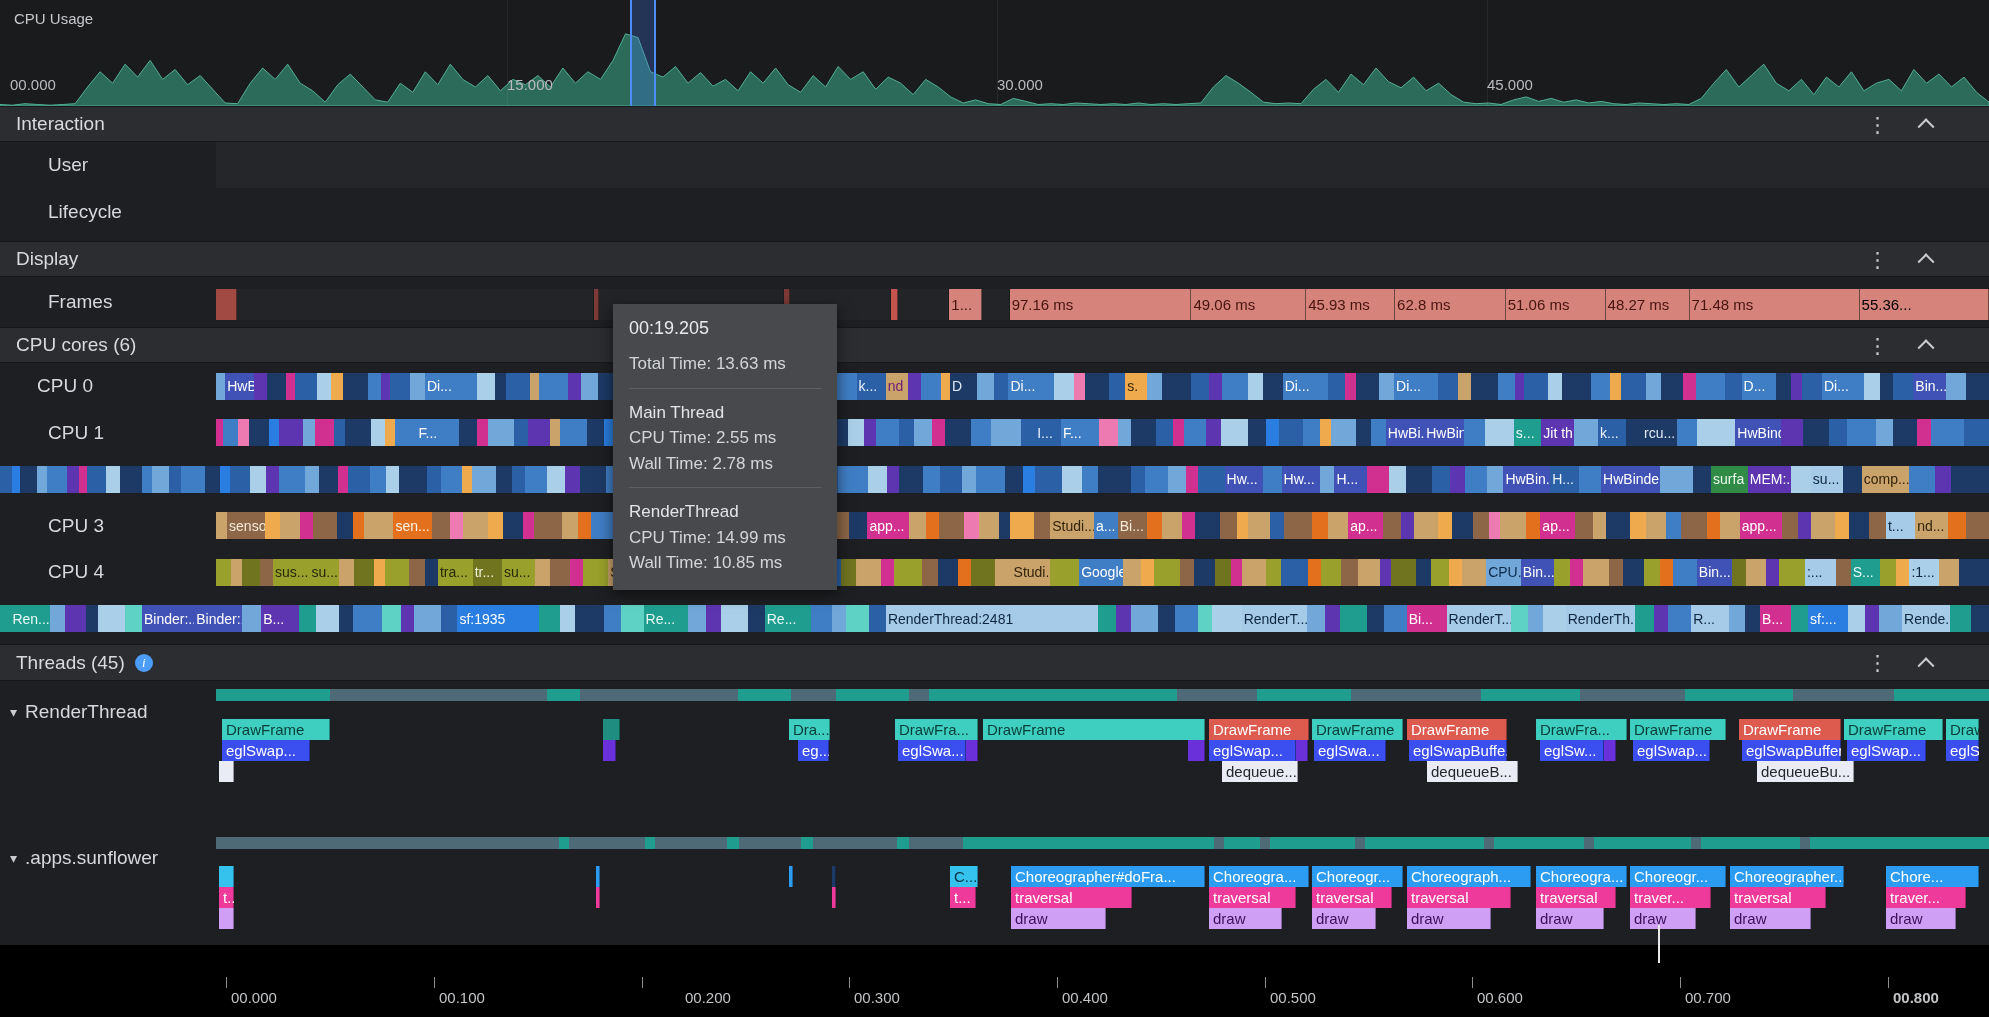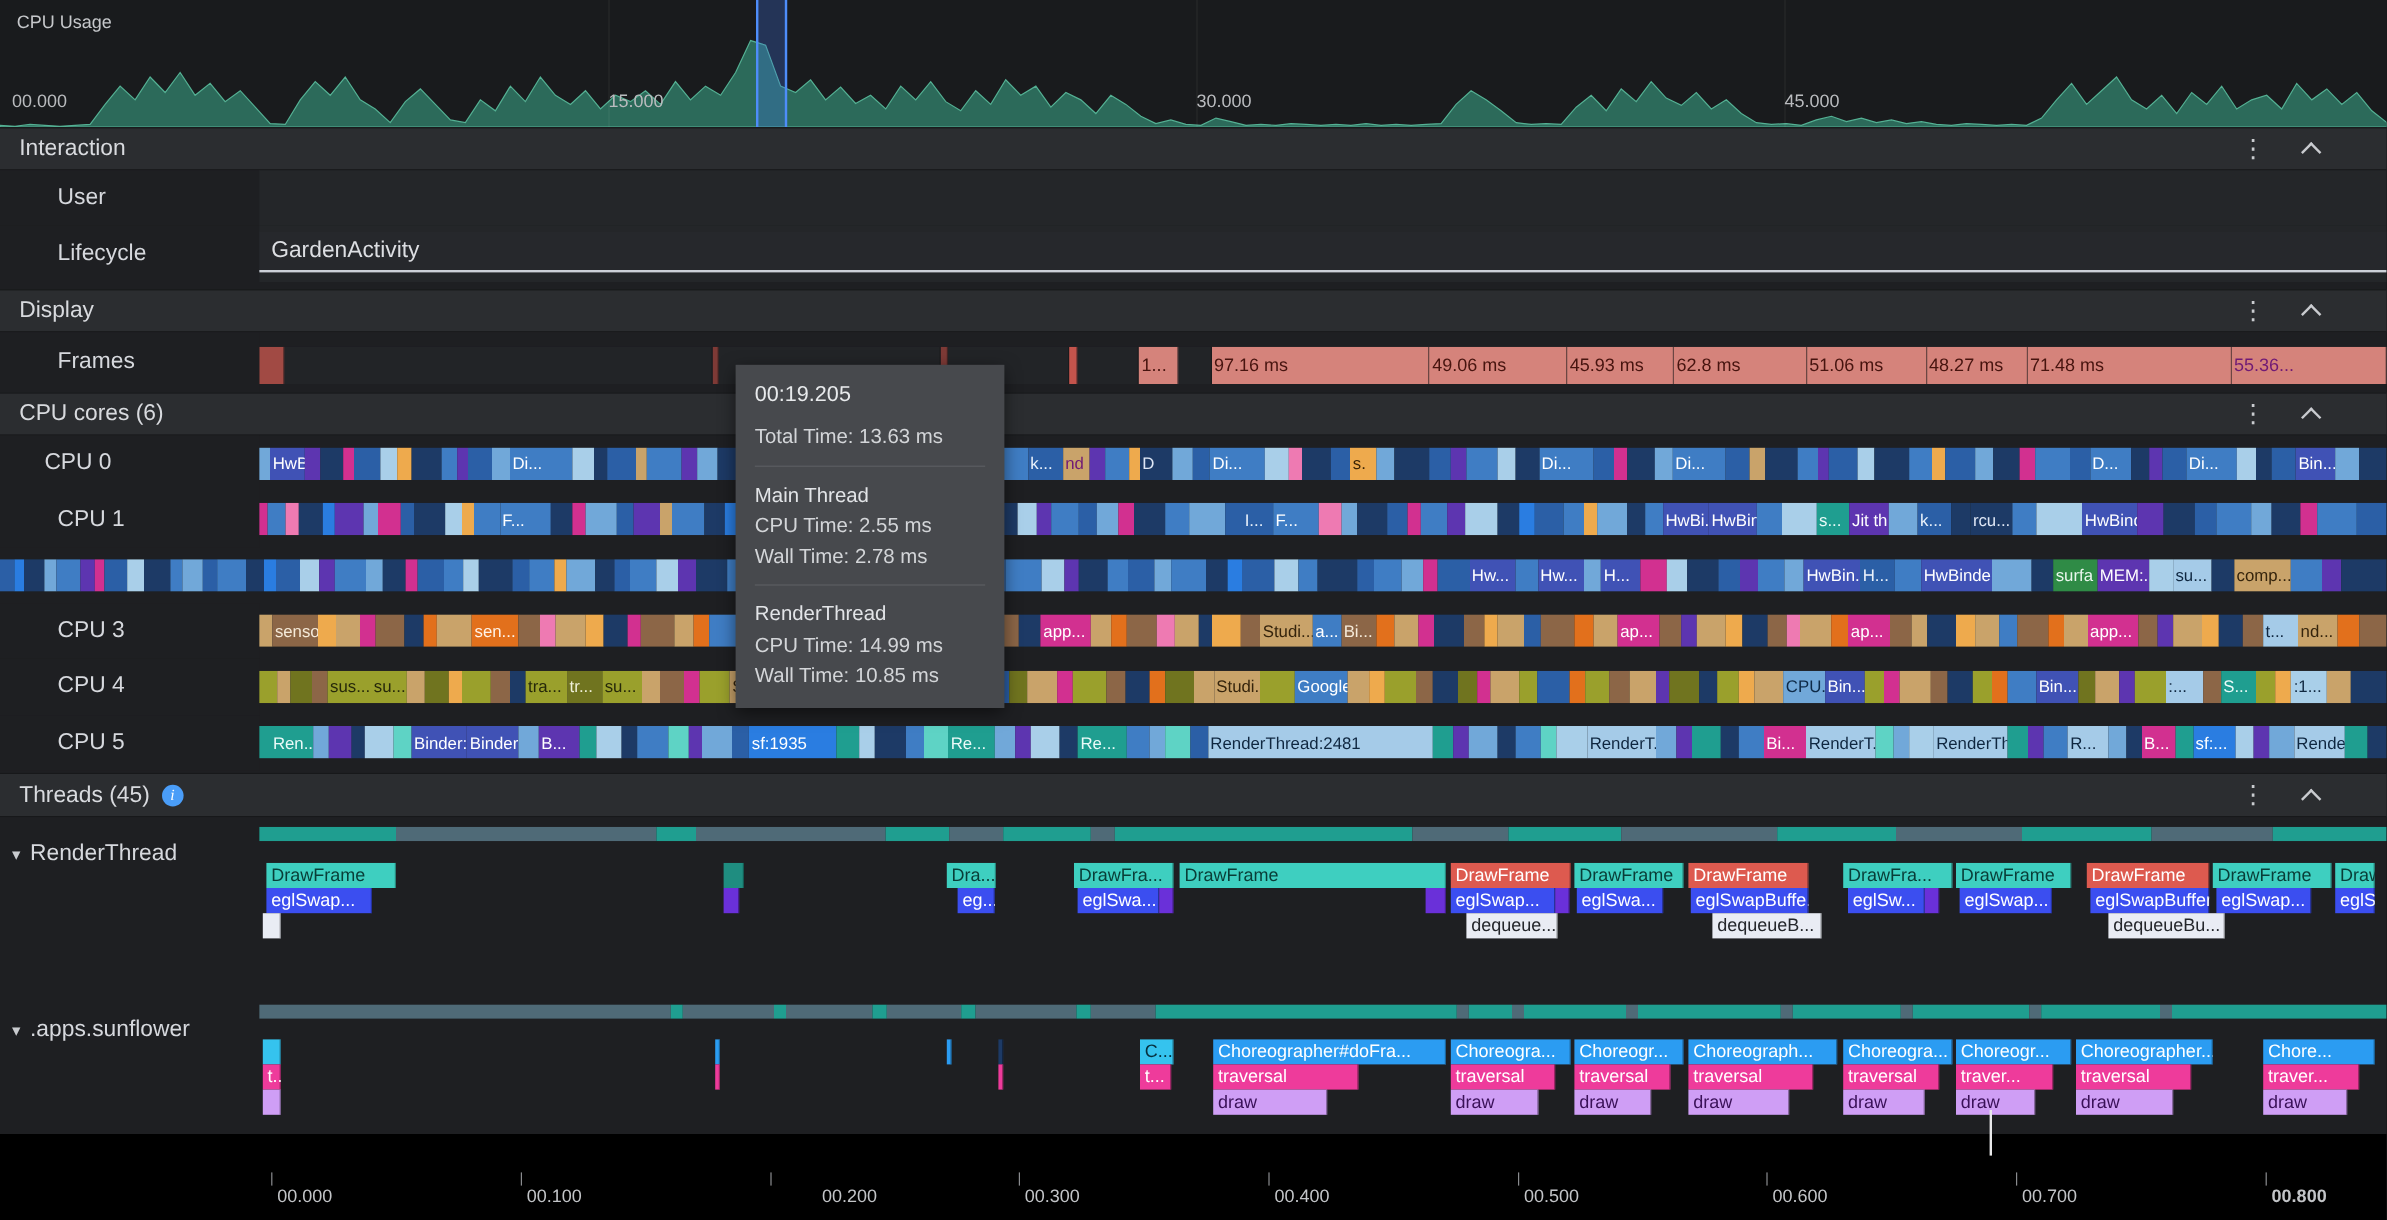--- a/index.html
+++ b/index.html
@@ -105,23 +105,20 @@
     </span>
   </div>
 
   <div class="prow" style="top:142px;height:46px">
     <div class="row-label">User</div>
     <div class="trk trk-plain"></div>
   </div>
 
   <div class="prow" style="top:188px;height:47px">
     <div class="row-label">Lifecycle</div>
-    <div class="trk trk-plain">
-      <div class="ga-bar">GardenActivity</div>
-    </div>
   </div>
 
   <div class="sec-hdr" style="top:241px">
     <span class="sec-title">Display</span>
     <span class="hdr-actions">
       <span class="kebab">⋮</span>
       <span class="chev-box">
           <span class="chev"></span>
         </span>
     </span>
@@ -141,21 +138,21 @@
           <div class="seg" style="flex: 50 50 0px; background: rgb(34, 36, 39); color: rgb(136, 136, 136);"></div>
           <div class="seg" style="flex: 31 31 0px; background: rgb(213, 131, 123); color: rgb(71, 20, 15);">1...</div>
           <div class="seg" style="flex: 26 26 0px; background: rgb(34, 36, 39); color: rgb(136, 136, 136);"></div>
           <div class="seg" style="flex: 182 182 0px; background: rgb(213, 131, 123); color: rgb(71, 20, 15);">97.16 ms</div>
           <div class="seg" style="flex: 114 114 0px; background: rgb(213, 131, 123); color: rgb(71, 20, 15);">49.06 ms</div>
           <div class="seg" style="flex: 88 88 0px; background: rgb(213, 131, 123); color: rgb(71, 20, 15);">45.93 ms</div>
           <div class="seg" style="flex: 110 110 0px; background: rgb(213, 131, 123); color: rgb(71, 20, 15);">62.8 ms</div>
           <div class="seg" style="flex: 99 99 0px; background: rgb(213, 131, 123); color: rgb(71, 20, 15);">51.06 ms</div>
           <div class="seg" style="flex: 83 83 0px; background: rgb(213, 131, 123); color: rgb(71, 20, 15);">48.27 ms</div>
           <div class="seg" style="flex: 170 170 0px; background: rgb(213, 131, 123); color: rgb(71, 20, 15);">71.48 ms</div>
-          <div class="seg" style="flex: 129 129 0px; background: rgb(213, 131, 123); color: #701a75;">55.36...</div>
+          <div class="seg" style="flex: 129 129 0px; background: rgb(213, 131, 123); color: #000000;">55.36...</div>
         </div>
     </div>
   </div>
 
   <div class="sec-hdr" style="top:327px">
     <span class="sec-title">CPU cores (6)</span>
     <span class="hdr-actions">
       <span class="kebab">⋮</span>
       <span class="chev-box">
           <span class="chev"></span>
@@ -625,21 +622,20 @@
           <div class="seg" style="flex: 14 14 0px; background: rgb(140, 102, 71); color: rgb(245, 234, 217);"></div>
           <div class="seg" style="flex: 30 30 0px; background: rgb(31, 158, 144); color: rgb(234, 250, 248);">S...</div>
           <div class="seg" style="flex: 16 16 0px; background: rgb(154, 160, 44); color: rgb(38, 40, 10);"></div>
           <div class="seg" style="flex: 12 12 0px; background: rgb(238, 170, 77); color: rgb(58, 36, 6);"></div>
           <div class="seg" style="flex: 30 30 0px; background: rgb(169, 207, 233); color: rgb(16, 40, 64);">:1...</div>
           <div class="seg" style="flex: 20 20 0px; background: rgb(201, 163, 106); color: rgb(53, 36, 12);"></div>
           <div class="seg" style="flex: 31 31 0px; background: rgb(29, 58, 102); color: rgb(223, 231, 245);"></div>
         </div>
       </div>
       <div class="cpu-row">
-        <div class="row-label" style="height: 100%;">CPU 5</div>
         <div class="cpu-strip">
           <div class="seg" style="flex: 8 8 0px; background: rgb(31, 158, 144); color: rgb(234, 250, 248);"></div>
           <div class="seg" style="flex: 36 36 0px; background: rgb(31, 158, 144); color: rgb(234, 250, 248);">Ren...</div>
           <div class="seg" style="flex: 12 12 0px; background: rgb(113, 168, 217); color: rgb(14, 42, 71);"></div>
           <div class="seg" style="flex: 18 18 0px; background: rgb(93, 53, 176); color: rgb(255, 255, 255);"></div>
           <div class="seg" style="flex: 10 10 0px; background: rgb(29, 58, 102); color: rgb(223, 231, 245);"></div>
           <div class="seg" style="flex: 24 24 0px; background: rgb(169, 207, 233); color: rgb(16, 40, 64);"></div>
           <div class="seg" style="flex: 14 14 0px; background: rgb(94, 211, 197); color: rgb(7, 56, 51);"></div>
           <div class="seg" style="flex: 48 48 0px; background: rgb(64, 82, 181); color: rgb(255, 255, 255);">Binder:...</div>
           <div class="seg" style="flex: 44 44 0px; background: rgb(64, 82, 181); color: rgb(255, 255, 255);">Binder:1...</div>

